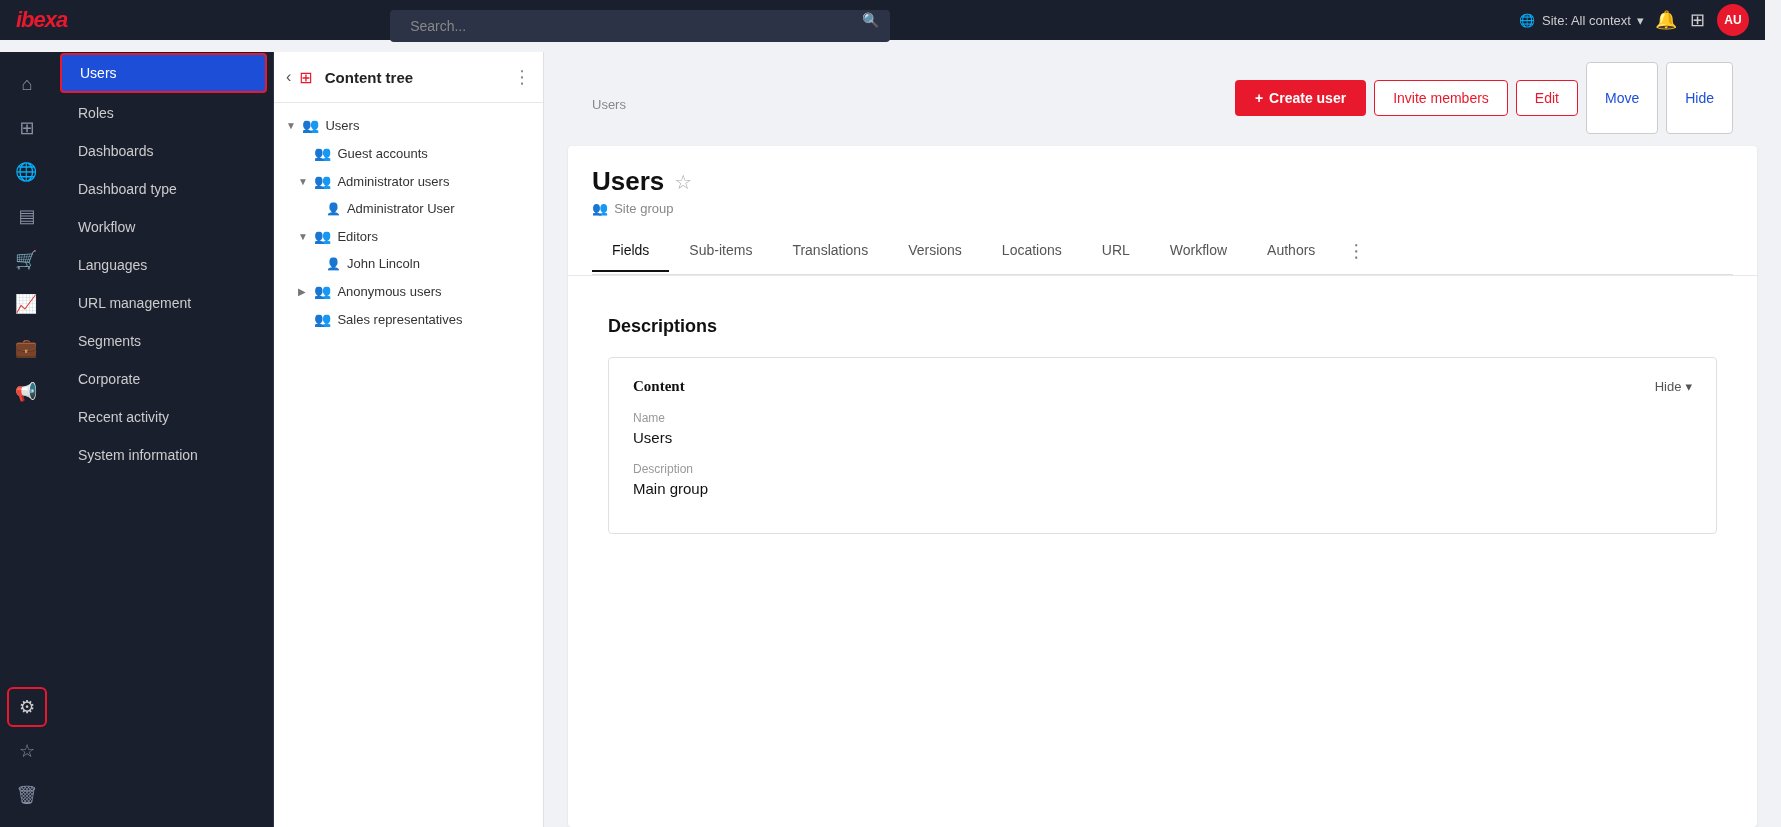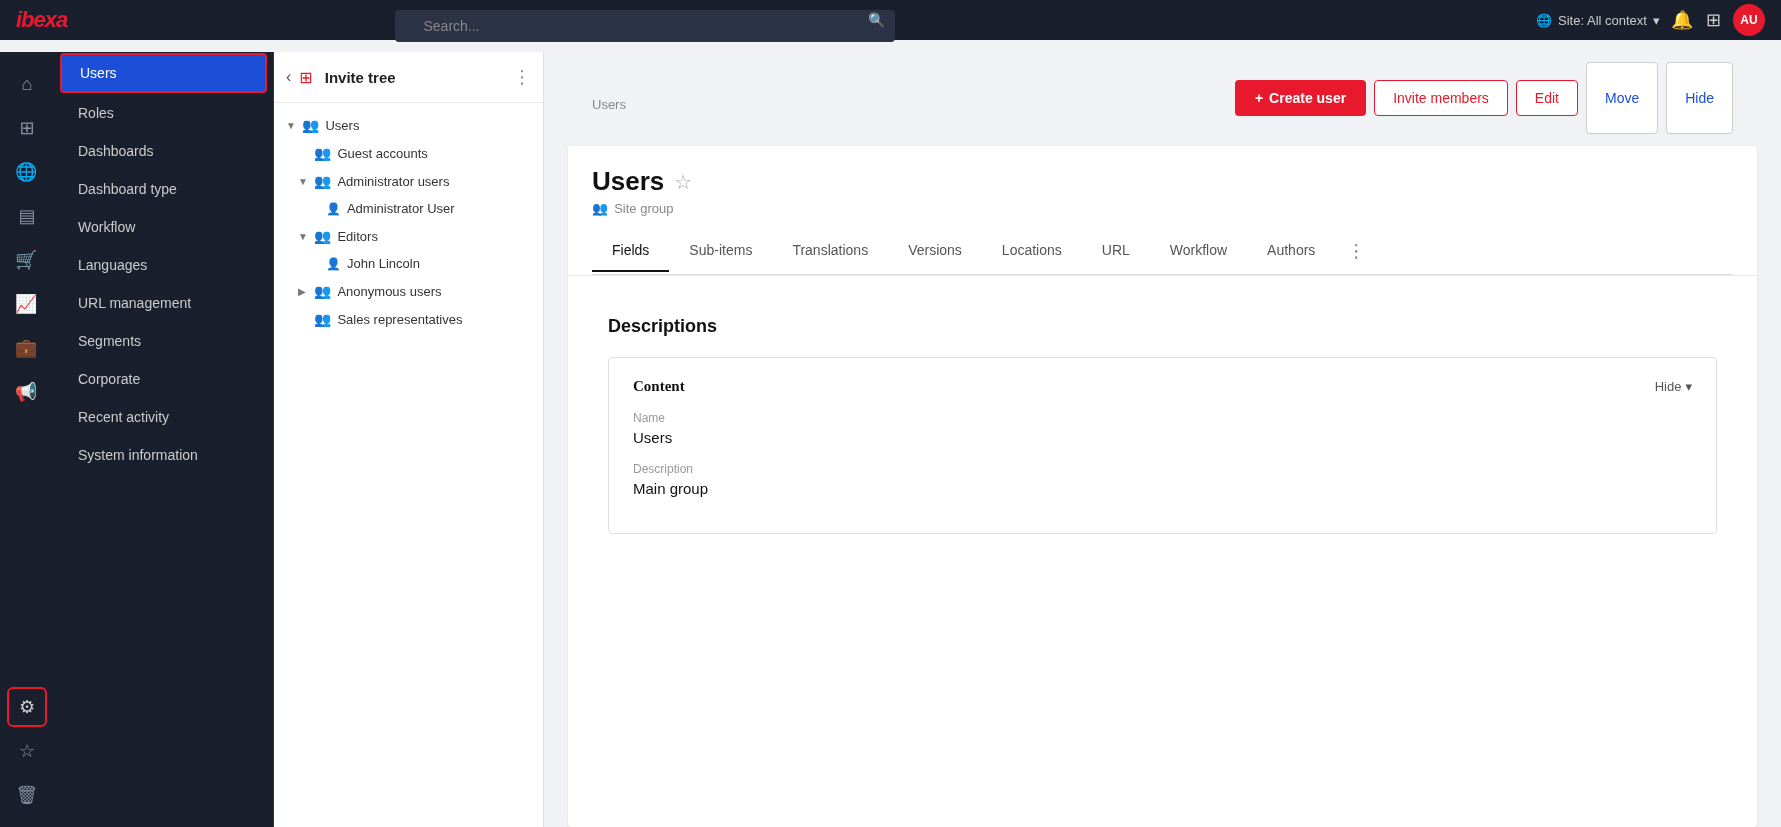--- a/index.html
+++ b/index.html
@@ -1,30 +1,30 @@
 <!DOCTYPE html>
 <html><head>
   <meta charset="utf-8">
   <style>
     * { box-sizing: border-box; margin: 0; padding: 0; }
     body { font-family: -apple-system, BlinkMacSystemFont, 'Segoe UI', sans-serif; background: #f0f2f5; display: flex; height: 827px; overflow: hidden; }
 
     
     .topbar {
-      position: fixed; top: 0; left: 0; right: 0; height: 40px;
+      position: fixed; top: 0; left: 0; right: 16px; height: 40px;
       background: #1a1f2e; display: flex; align-items: center;
       padding: 0 16px; z-index: 100; gap: 16px;
     }
     .logo { color: #e8192c; font-size: 22px; font-weight: 900; font-style: italic; letter-spacing: -1px; }
     .search-bar {
       flex: 1; max-width: 500px; margin: 0 auto; position: relative;
     }
     .search-bar input {
       width: 100%; background: #2d3347; border: none; border-radius: 4px;
-      padding: 8px 36px 8px 28px; color: #ccc; font-size: 14px; outline: none; margin-top: 12px;
+      padding: 8px 36px 8px 20px; color: #ccc; font-size: 14px; outline: none; margin-top: 12px;
     }
     .search-bar input::placeholder { color: #888; }
     .search-icon-wrap {
       position: absolute; right: 10px; top: 50%; transform: translateY(-50%);
       color: #888; font-size: 14px;
     }
     .topbar-right { display: flex; align-items: center; gap: 12px; margin-left: auto; }
     .site-selector {
       display: flex; align-items: center; gap: 6px; color: #ccc; font-size: 13px; cursor: pointer;
     }
@@ -221,21 +221,21 @@
   <div class="left-nav-item">Segments</div>
   <div class="left-nav-item">Corporate</div>
   <div class="left-nav-item">Recent activity</div>
   <div class="left-nav-item">System information</div>
 </div>
 
 <div class="content-tree">
   <div class="content-tree-header">
     <span class="tree-back-btn">‹</span>
     <span style="color:#e8192c; margin-right:4px;">⊞</span>
-    <span class="tree-title">Invite tree</span>
+    <span class="tree-title">Content tree</span>
     <span class="tree-more">⋮</span>
   </div>
   <div class="tree-body">
 
     <div class="tree-node">
       <span class="tree-toggle">▼</span>
       <span class="tree-node-icon">👥</span>
       <span>Users</span>
     </div>
 

